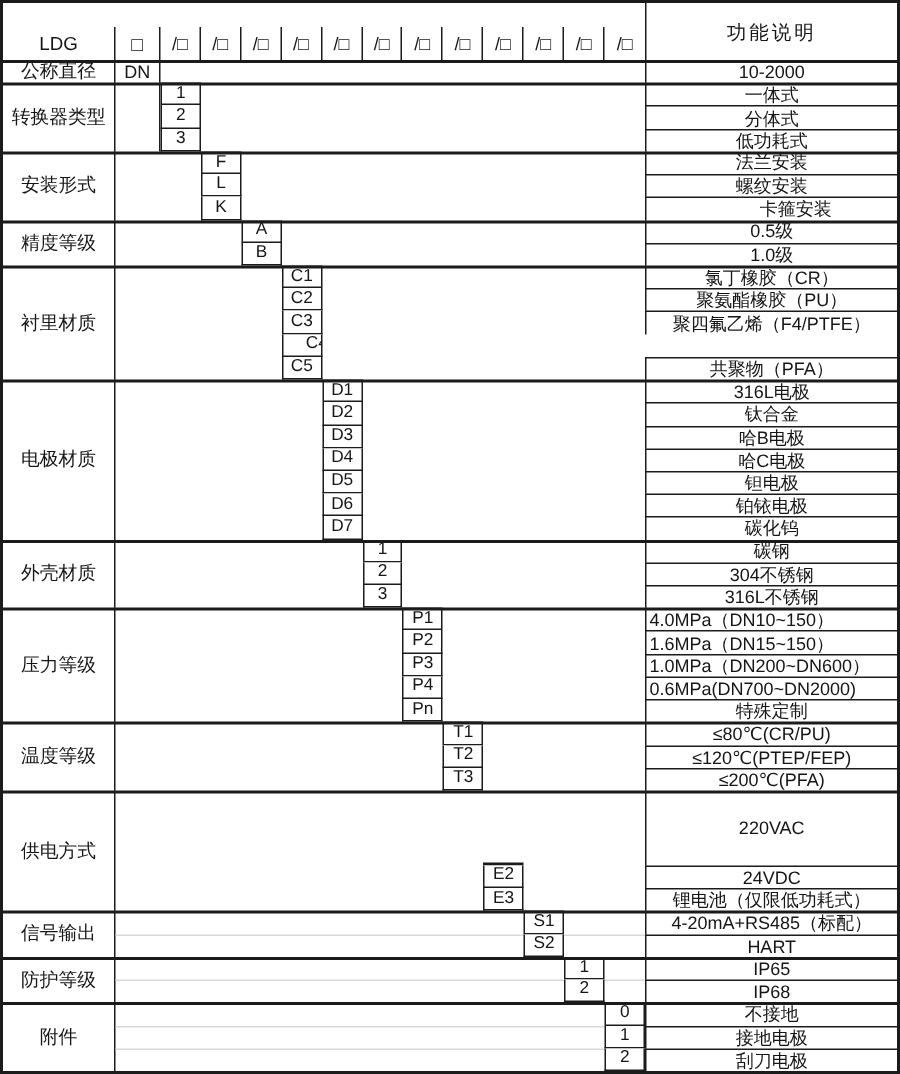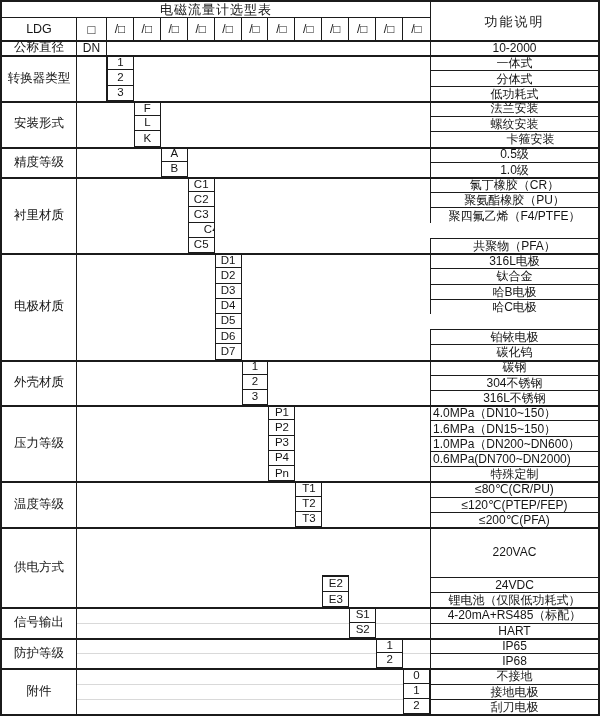--- a/index.html
+++ b/index.html
@@ -24,21 +24,20 @@
   .desc-cell.rowline{border-top:1px solid #1b1b1b;}
   .desc-cell.left{justify-content:flex-start;padding-left:2px;}
   .section-line{border-top:2px solid #1b1b1b;z-index:3;pointer-events:none;}
   .faint-line{border-top:1px solid #d9d9d9;z-index:1;pointer-events:none;}
 </style>
 </head>
 <body>
 
 <div id="frame">
   <div id="selection-table">
-    <div class="cell title-cell" style="grid-column:1 / 15;grid-row:1;">电磁流量计选型表</div>
     <div class="cell desc-header" style="grid-column:15;grid-row:1 / 3;">功能说明</div>
     <div class="cell label-cell" style="grid-column:1;grid-row:2;">LDG</div>
     <div class="cell box-cell" style="grid-column:2;grid-row:2;">□</div>
 
   <div class="cell slash-cell" style="grid-area: 2 / 3;">/□</div>
       <div class="cell slash-cell" style="grid-area: 2 / 4;">/□</div>
       <div class="cell slash-cell" style="grid-area: 2 / 5;">/□</div>
       <div class="cell slash-cell" style="grid-area: 2 / 6;">/□</div>
       <div class="cell slash-cell" style="grid-area: 2 / 7;">/□</div>
       <div class="cell slash-cell" style="grid-area: 2 / 8;">/□</div>
@@ -90,20 +89,21 @@
       <div class="cell label-cell" style="grid-area: 17 / 1 / 24;">电极材质</div>
       <div class="cell code-box" style="grid-area: 17 / 7;">D1</div>
       <div class="cell desc-cell" style="grid-area: 17 / 15;">316L电极</div>
       <div class="cell code-box stack" style="grid-area: 18 / 7;">D2</div>
       <div class="cell desc-cell rowline" style="grid-area: 18 / 15;">钛合金</div>
       <div class="cell code-box stack" style="grid-area: 19 / 7;">D3</div>
       <div class="cell desc-cell rowline" style="grid-area: 19 / 15;">哈B电极</div>
       <div class="cell code-box stack" style="grid-area: 20 / 7;">D4</div>
       <div class="cell desc-cell rowline" style="grid-area: 20 / 15;">哈C电极</div>
       <div class="cell code-box stack" style="grid-area: 21 / 7;">D5</div>
+      <div class="cell desc-cell rowline" style="grid-area: 21 / 15;">钽电极</div>
       <div class="cell code-box stack" style="grid-area: 22 / 7;">D6</div>
       <div class="cell desc-cell rowline" style="grid-area: 22 / 15; text-align: center;">铂铱电极</div>
       <div class="cell code-box stack" style="grid-area: 23 / 7;">D7</div>
       <div class="cell desc-cell rowline" style="grid-area: 23 / 15;">碳化钨</div>
       <div class="cell section-line" style="grid-area: 24 / 1 / auto / -1;"></div>
       <div class="cell label-cell" style="grid-area: 24 / 1 / 27;">外壳材质</div>
       <div class="cell code-box" style="grid-area: 24 / 8;">1</div>
       <div class="cell desc-cell" style="grid-area: 24 / 15;">碳钢</div>
       <div class="cell code-box stack" style="grid-area: 25 / 8;">2</div>
       <div class="cell desc-cell rowline" style="grid-area: 25 / 15;">304不锈钢</div>

